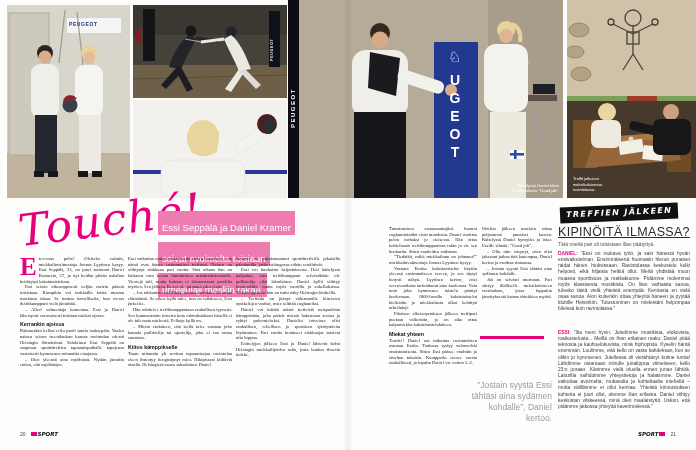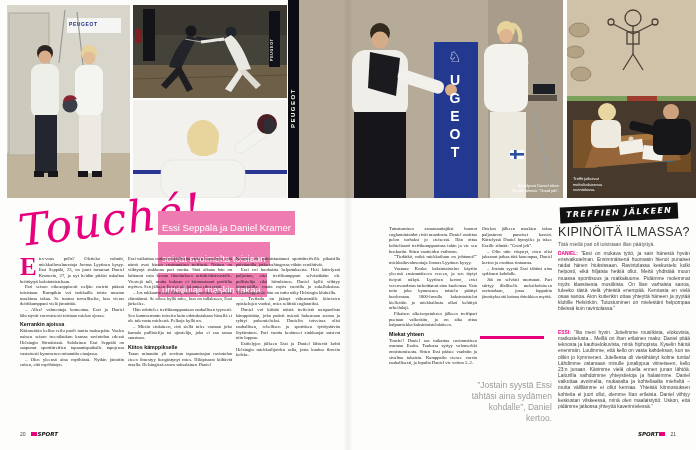--- a/index.html
+++ b/index.html
@@ -36,21 +36,21 @@
   .dropcap{float:left;font:700 25px/19px "Liberation Serif",serif;color:#e6007e;
            margin:1px 2px 0 0;}
   #pullrule{position:absolute;left:480px;top:336px;width:64px;border-top:3px solid #e6007e;}
   #pullquote{position:absolute;left:470px;top:348px;width:82px;text-align:right;
              font:400 8.5px/11px "Liberation Sans",sans-serif;color:#9b9b9b;margin-top:32px;}
   
   #sidebar-tag{position:absolute;left:560px;top:205px;background:#111;color:#fff;
                font:italic 700 8px/10px "DejaVu Sans",sans-serif;letter-spacing:1.4px;
                padding:3px 6px;transform:rotate(-2.5deg);}
   #sidebar-heading{position:absolute;left:558px;top:225px;
-               font:400 12.5px "Liberation Sans",sans-serif;color:#2b2b2b;letter-spacing:.3px;}
+               font:400 12.5px "Liberation Sans",sans-serif;color:#2b2b2b;letter-spacing:.3px;text-decoration:underline;}
   #sidebar-sub{position:absolute;left:558px;top:241px;font:400 5px "Liberation Sans",sans-serif;color:#555;}
   .sidebar-para{position:absolute;left:558px;width:132px;overflow:hidden;
                font:400 4.9px/6.15px "Liberation Sans",sans-serif;color:#3e3e3e;text-align:justify;}
   #para-daniel{top:251px;height:76px;}
   #para-essi{top:330px;height:94px;}
   .plabel{color:#e6007e;font-weight:700;}
   
   .footer{position:absolute;top:431px;display:flex;align-items:center;gap:5px;
           font:400 5px "Liberation Sans",sans-serif;color:#444;}
   #footer-left{left:20px;}

